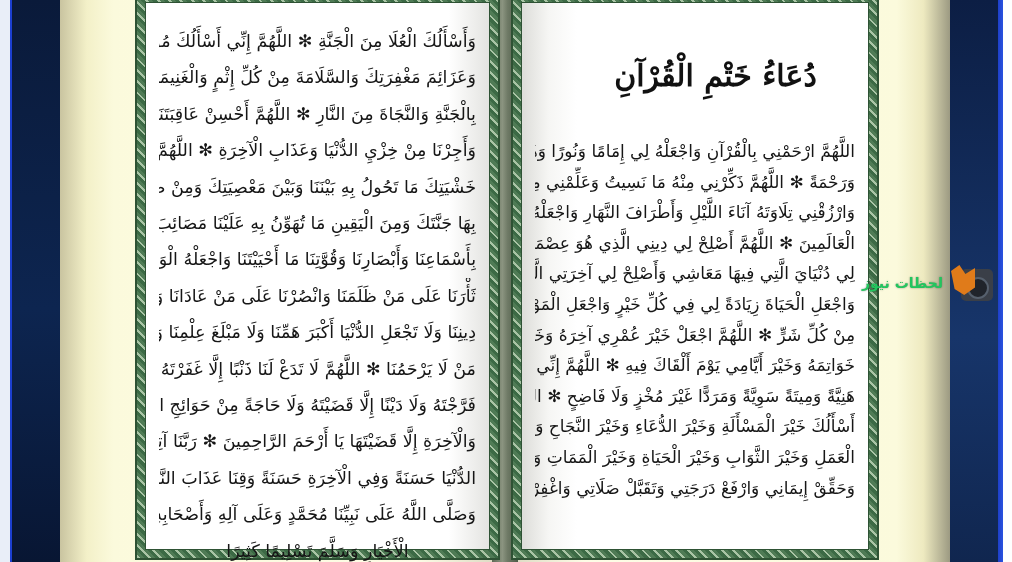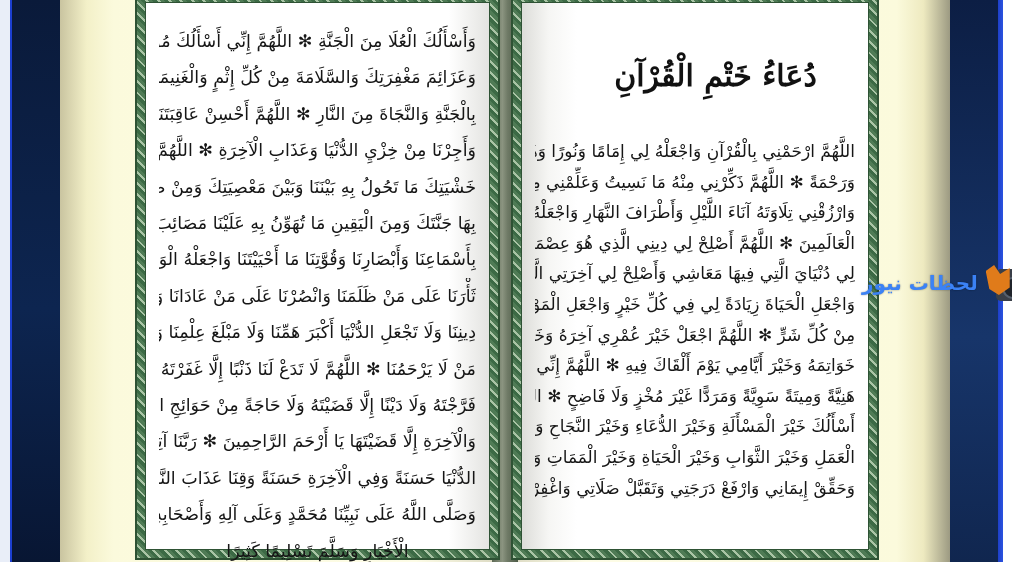--- a/index.html
+++ b/index.html
@@ -47,21 +47,21 @@
       letter-spacing:1px;padding-left:41px; }
     .watermark { position:absolute; left:862px; top:263px; height:40px; display:flex;
       align-items:center; direction:rtl; gap:6px; }
     .wm-logo { position:relative; width:46px; height:40px; }
     .wm-logo .cam { position:absolute; left:12px; top:6px; width:32px; height:32px;
       background:#3a3f48; border-radius:5px; }
     .wm-logo .lens { position:absolute; left:18px; top:14px; width:18px; height:18px;
       border-radius:50%; background:#20242b; border:2px solid #56606d; }
     .wm-logo .flag { position:absolute; left:2px; top:2px; width:24px; height:30px;
       background:#e07b1a; clip-path:polygon(0 20%,35% 0,60% 30%,100% 10%,100% 75%,55% 100%,15% 80%); }
-    .wm-text { color:#3b82f6; font-family:"DejaVu Sans", sans-serif; font-weight:bold; font-size:20px;
+    .wm-text { color:#22c55e; font-family:"DejaVu Sans", sans-serif; font-weight:bold; font-size:14px;
       text-shadow:0 0 2px rgba(0,0,0,.4); white-space:nowrap; }
   </style>
 </head>
 <body>
 
 <div class="win-left-edge"></div>
 <div class="backdrop"></div>
 <div class="backdrop-right"></div>
 <div class="win-right-edge"></div>
 

